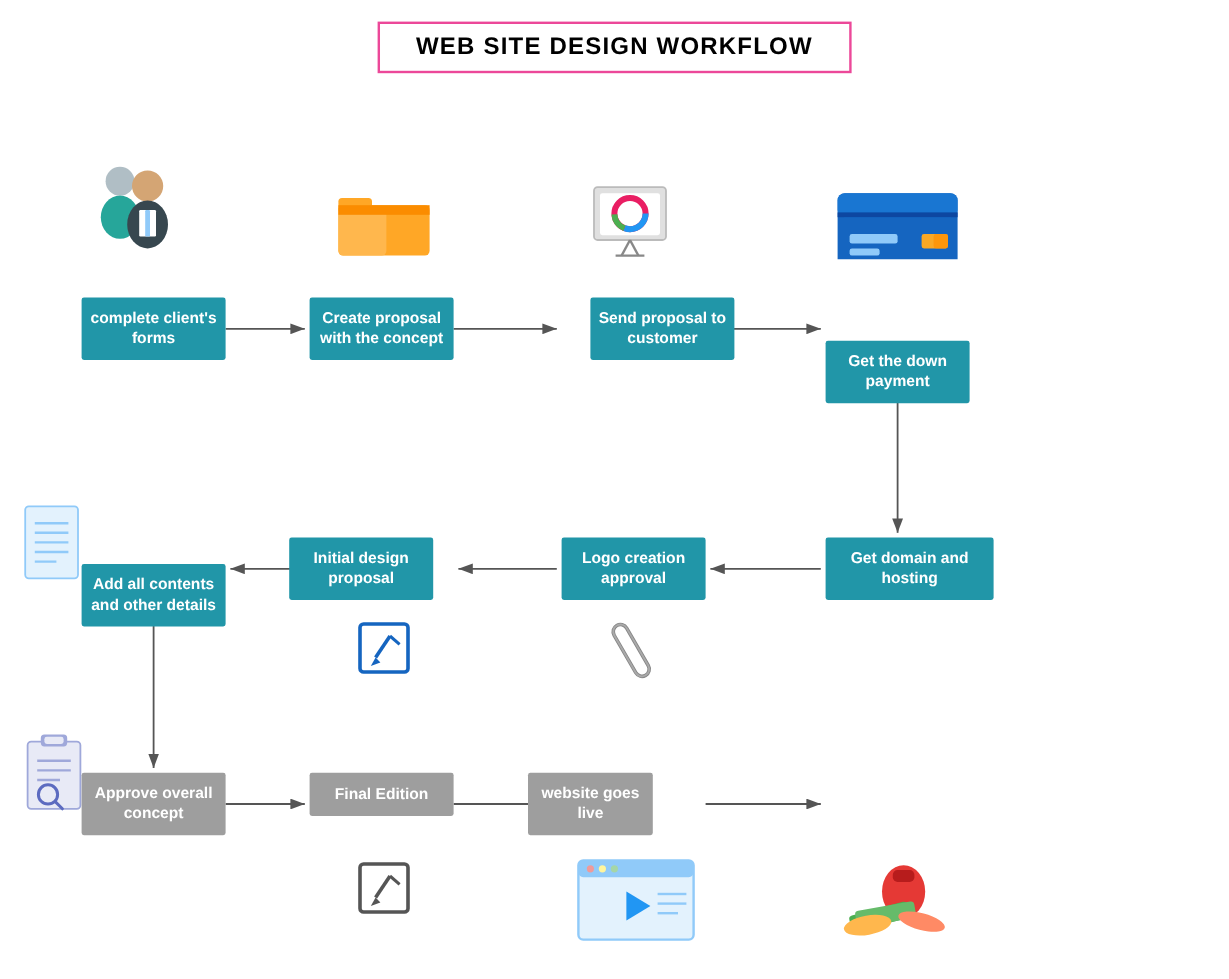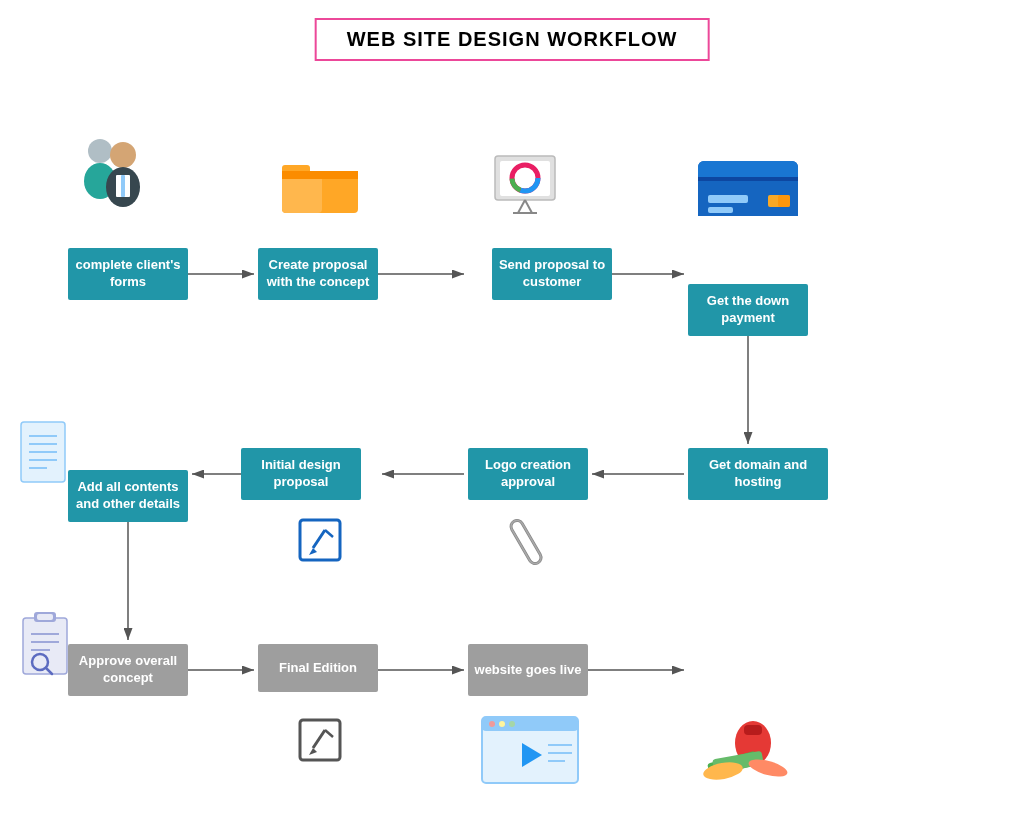--- a/index.html
+++ b/index.html
@@ -253,20 +253,20 @@
   <div class="node node-teal" style="left:241px;top:448px;width:120px;height:52px;">
     <span>Initial design proposal</span>
   </div>
   <div class="node node-teal" style="left:68px;top:448px;width:120px;height:52px;margin-top:22px;">
     <span>Add all contents and other details</span>
   </div>
 
   <div class="node node-gray" style="left:68px;top:644px;width:120px;height:52px;">
     <span>Approve overall concept</span>
   </div>
-  <div class="node node-gray" style="left:258px;top:644px;width:120px;height:48px;">
+  <div class="node node-gray" style="left:258px;top:644px;width:120px;height:36px;">
     <span>Final Edition</span>
   </div>
-  <div class="node node-gray" style="left:468px;top:644px;width:120px;height:52px;">
+  <div class="node node-gray" style="left:440px;top:644px;width:104px;height:52px;">
     <span>website goes live</span>
   </div>
 
 </div>
 
 </body></html>

